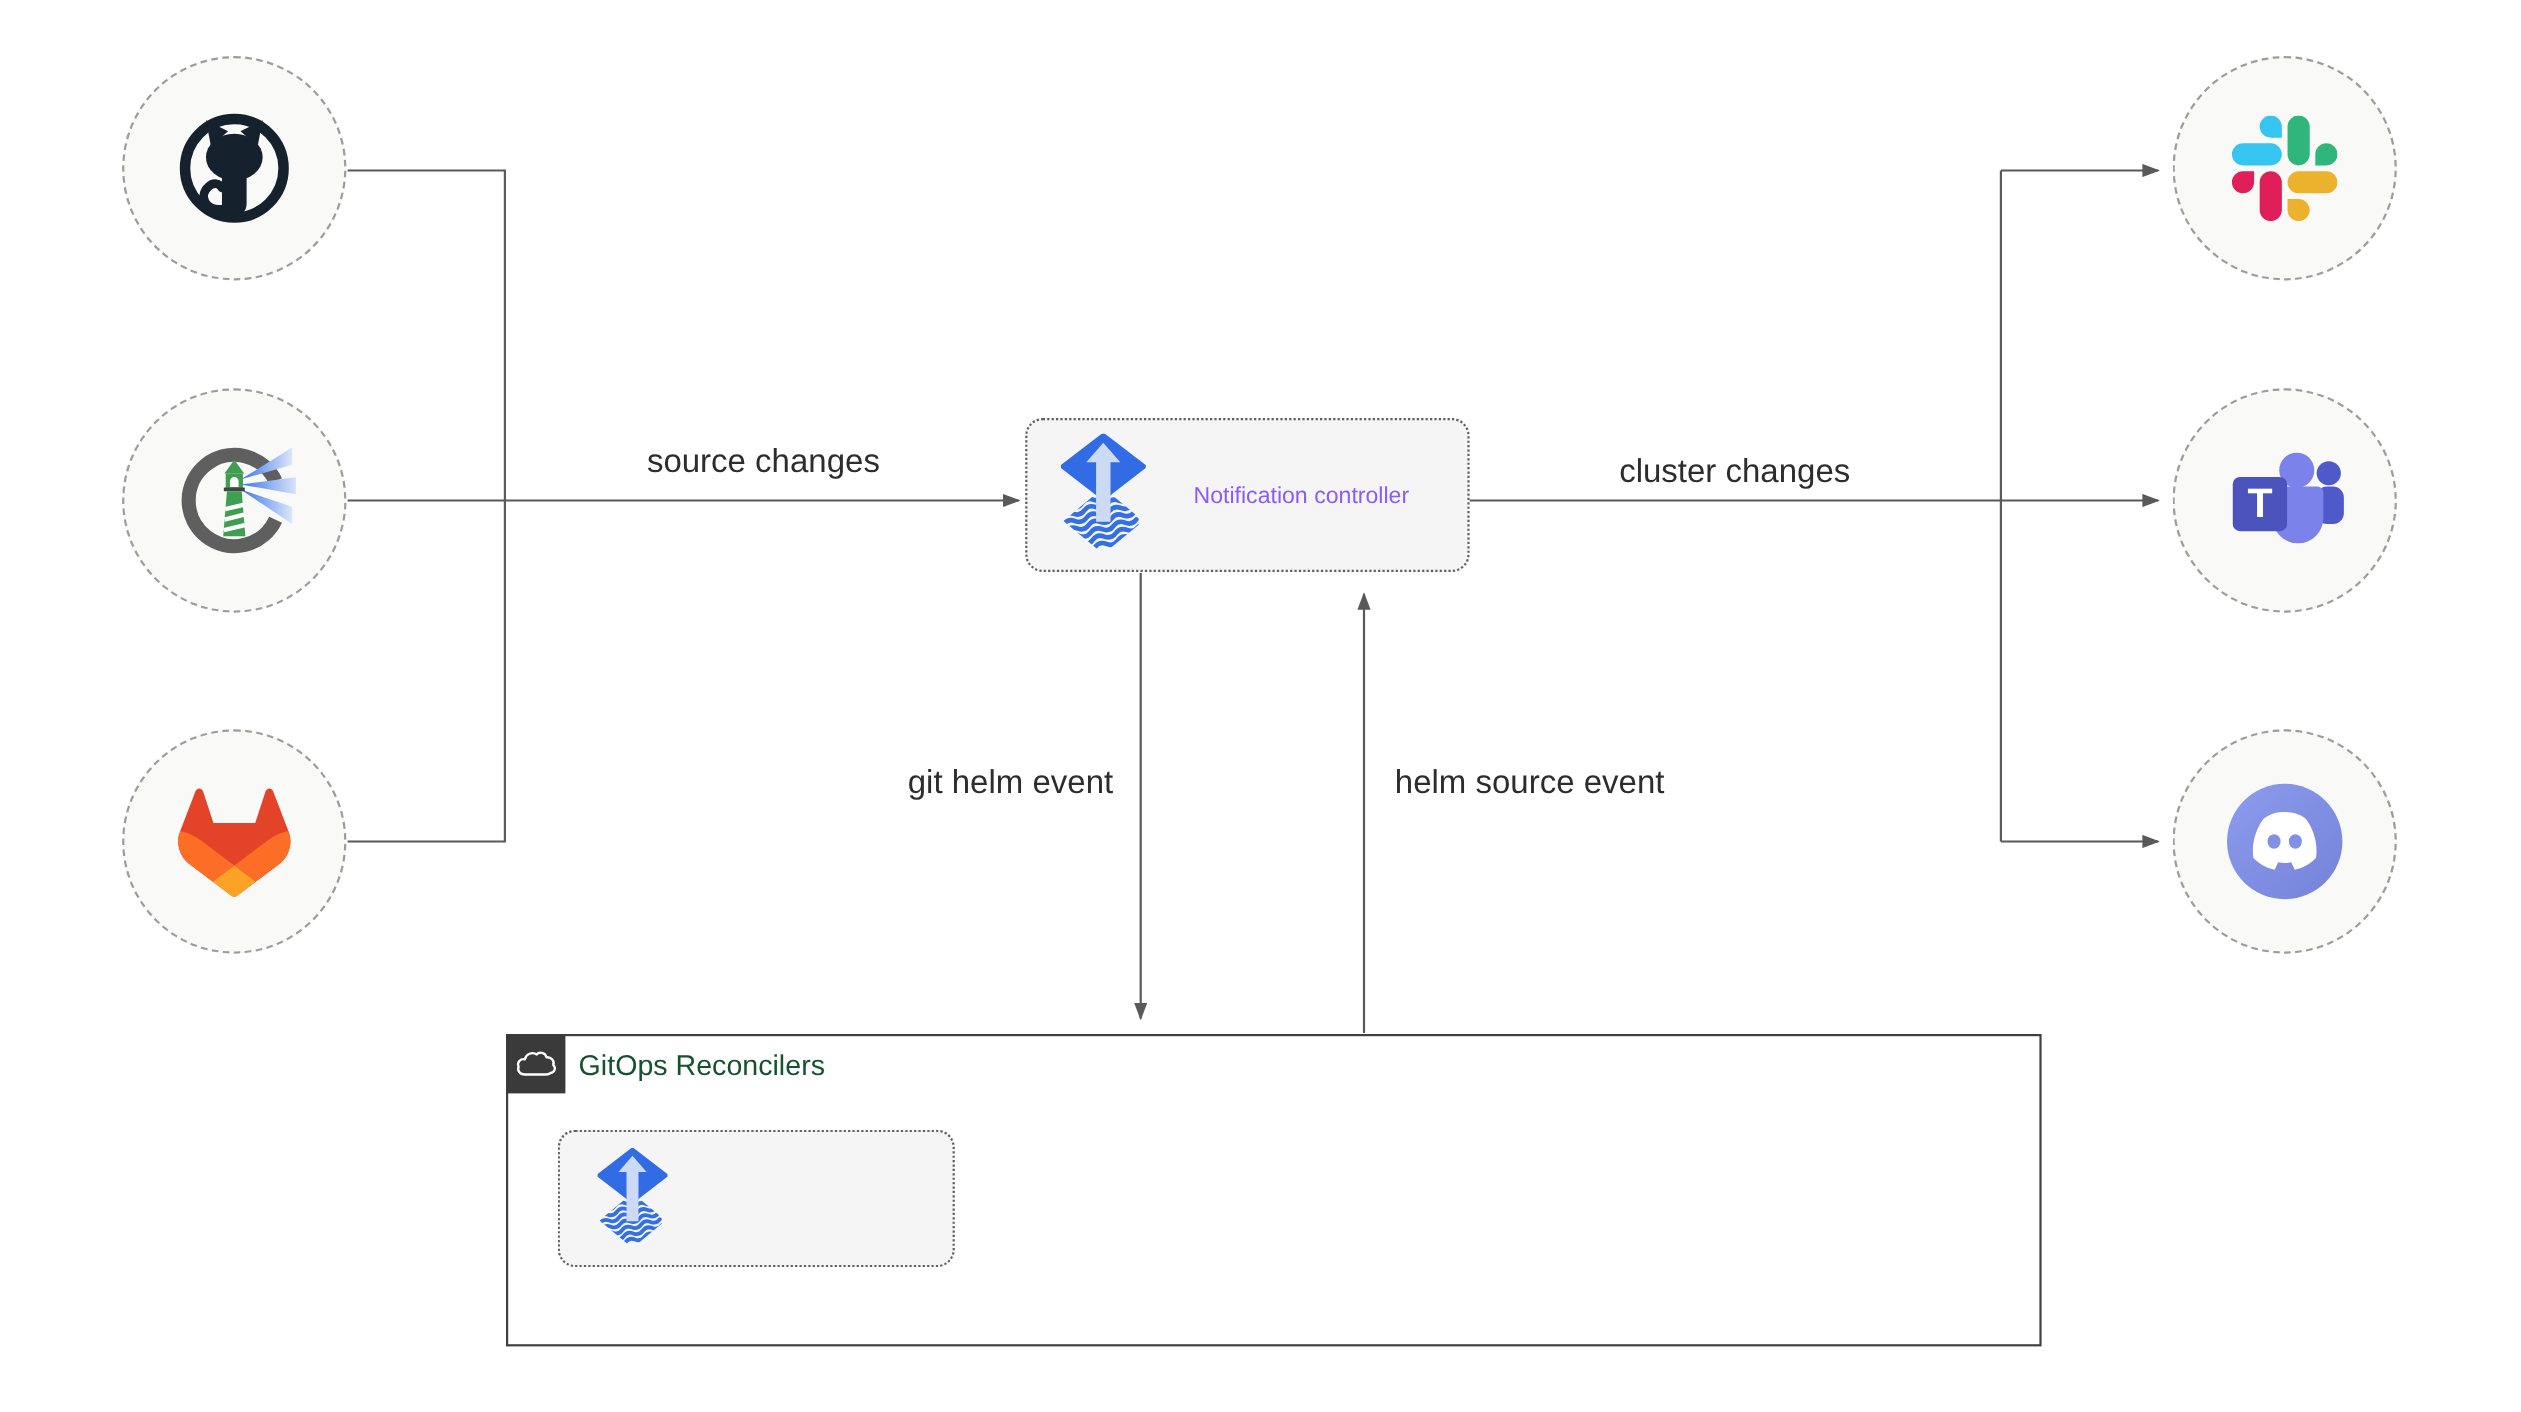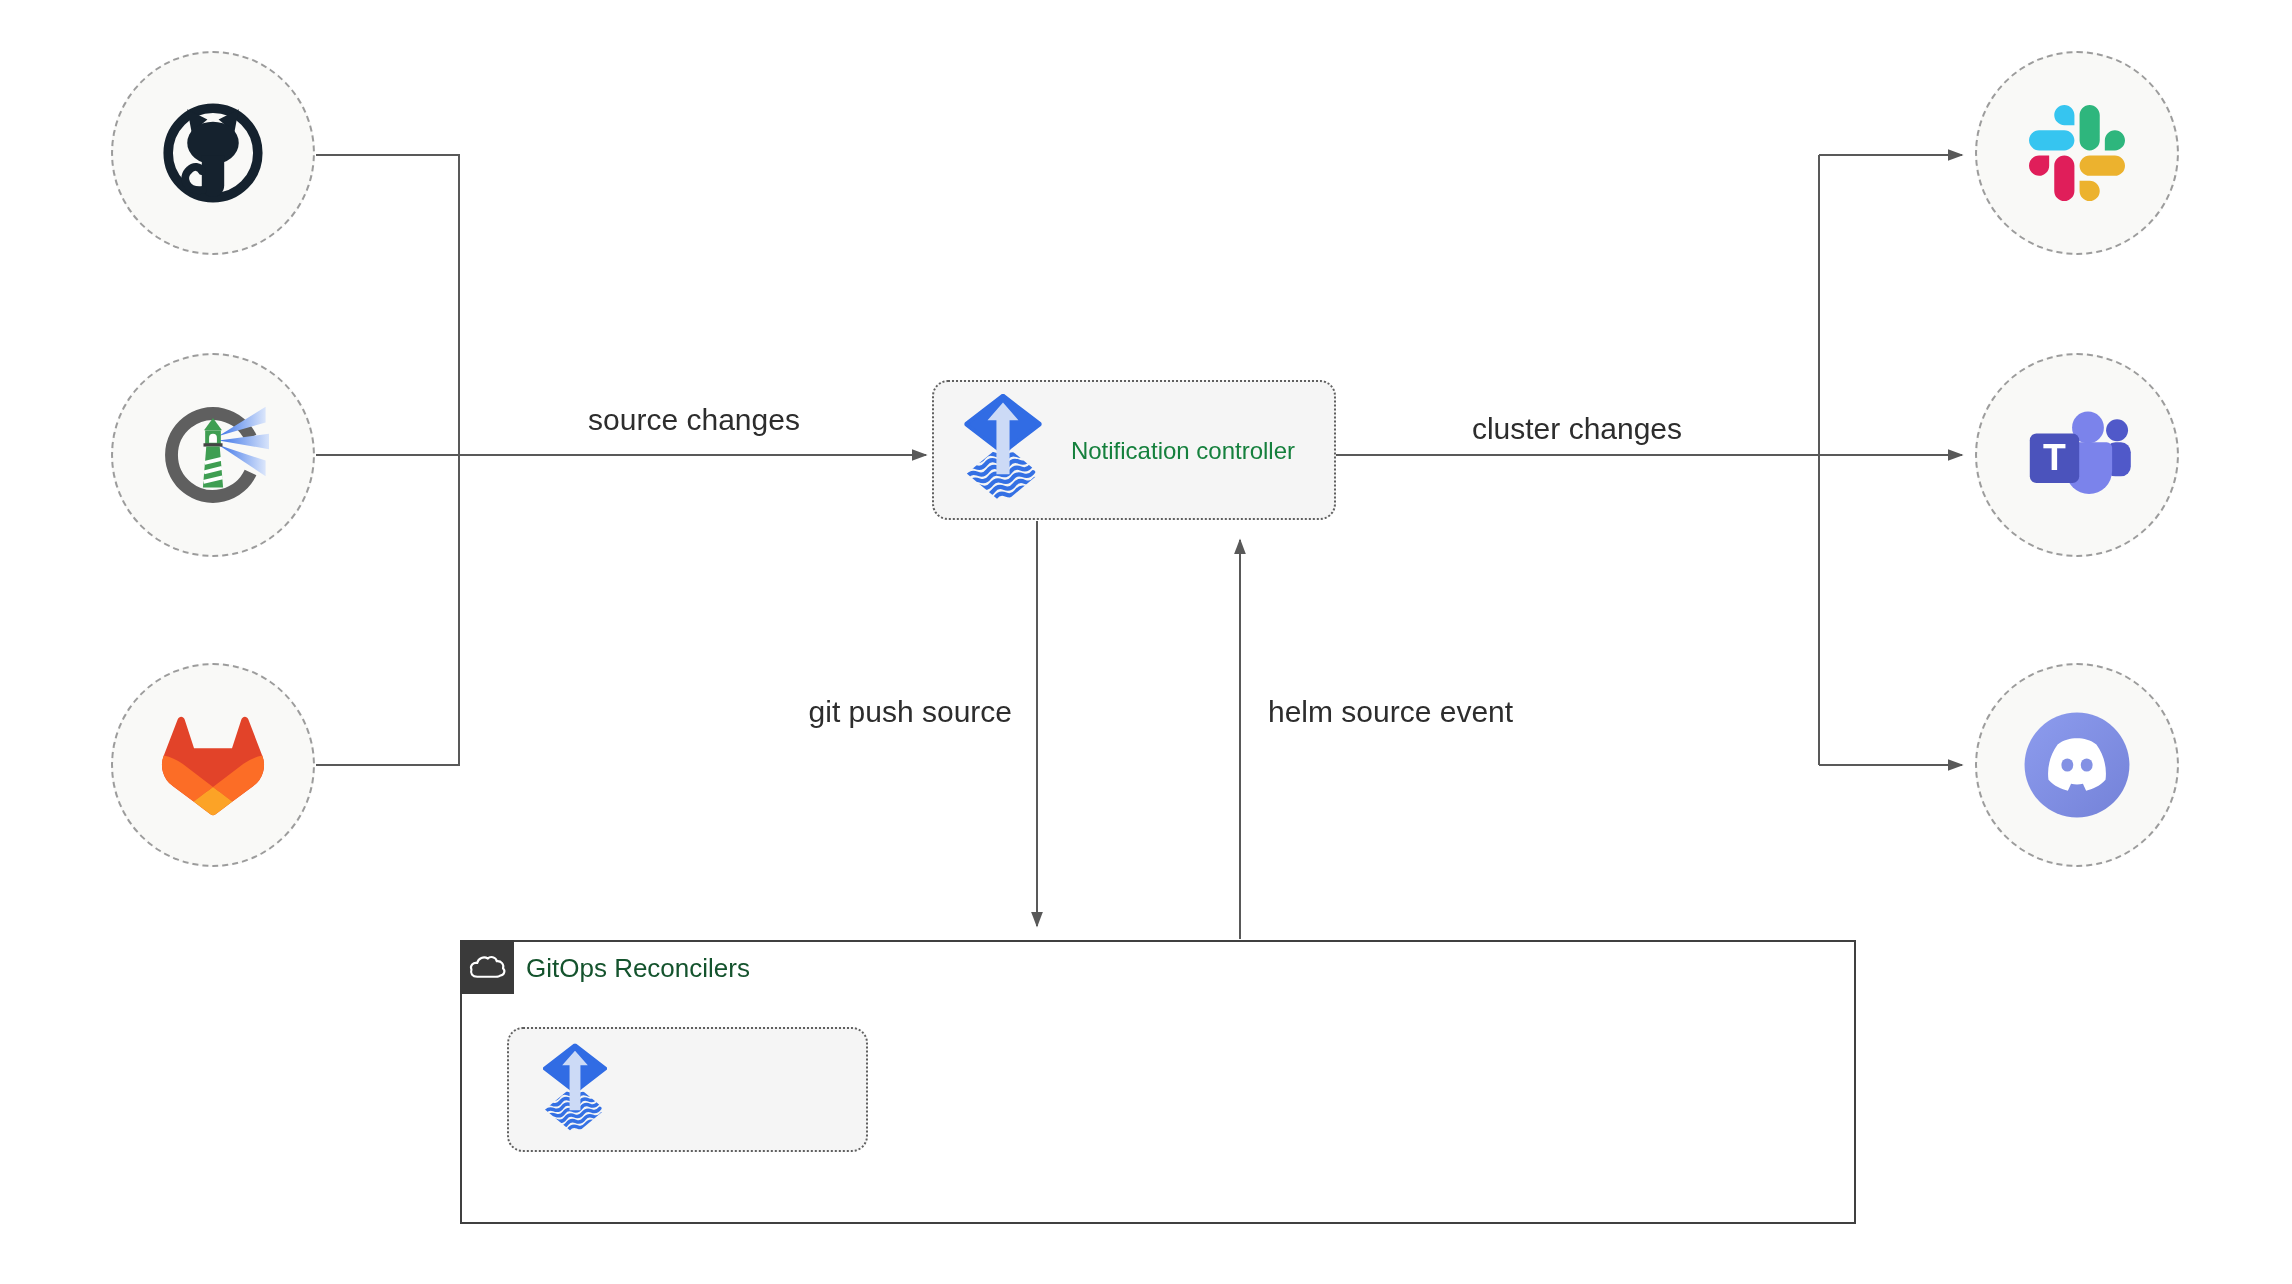--- a/index.html
+++ b/index.html
@@ -12,21 +12,21 @@
   .circle{
     position:absolute;width:204px;height:204px;border-radius:50%;
     background:#f9f9f7;border:2px dashed #9c9c9c;box-sizing:border-box;
     display:flex;align-items:center;justify-content:center;
   }
   .ctrl{
     position:absolute;background:#f5f5f5;border:2px dotted #5f5f5f;border-radius:16px;
     box-sizing:border-box;display:flex;align-items:center;
   }
   .ctrl-label{
-    flex:1;text-align:center;font-size:24px;line-height:41px;color:#15803d;
+    flex:1;text-align:center;font-size:21px;line-height:41px;color:#8b5cf6;
     padding:0 18px 0 8px;
   }
   .flux{width:78px;height:112px;margin-left:30px;flex:none;}
   .flux-sm{width:64px;height:94px;margin-left:34px;flex:none;}
   .edge-label{
     position:absolute;font-size:30px;color:#2d2d2d;white-space:nowrap;
   }
   .center-x{transform:translateX(-50%);text-align:right;}
   .right-x{transform:translateX(-100%);}
   .group{
@@ -89,21 +89,21 @@
     <path d="M1819 155 H1962" marker-end="url(#arrow)"></path>
     <path d="M1819 765 H1962" marker-end="url(#arrow)"></path>
     <path d="M1037 521 V926" marker-end="url(#arrow)"></path>
     <path d="M1240 939 V540" marker-end="url(#arrow)"></path>
     <path d="M869 1090 H938" marker-end="url(#arrow)"></path>
     <path d="M1318 1090 H1388" marker-end="url(#arrow)"></path>
   </svg>
 
   <div class="edge-label center-x" style="left:694px;top:403px">source changes</div>
   <div class="edge-label center-x" style="left:1577px;top:412px">cluster changes</div>
-  <div class="edge-label right-x" style="left:1012px;top:695px">git push source</div>
+  <div class="edge-label right-x" style="left:1012px;top:695px">git helm event</div>
   <div class="edge-label" style="left:1268px;top:695px">helm source event</div>
 
   <div class="circle" style="left:111px;top:51px">
     <svg width="112" height="112" viewBox="0 0 100 100">
       <circle cx="50" cy="50" r="40" fill="none" stroke="#15222e" stroke-width="8.5"></circle>
       <polygon points="31,32 27,11 45,20" fill="#15222e"></polygon>
       <polygon points="69,32 73,11 55,20" fill="#15222e"></polygon>
       <ellipse cx="50" cy="41" rx="23" ry="19" fill="#15222e"></ellipse>
       <path d="M40 52 h20 v27 a10 10 0 0 1 -20 0 z" fill="#15222e"></path>
       <path d="M41 83 C26 85 21 72 29 65 C33 61 38 62 40 66" fill="none" stroke="#15222e" stroke-width="7" stroke-linecap="round"></path>

